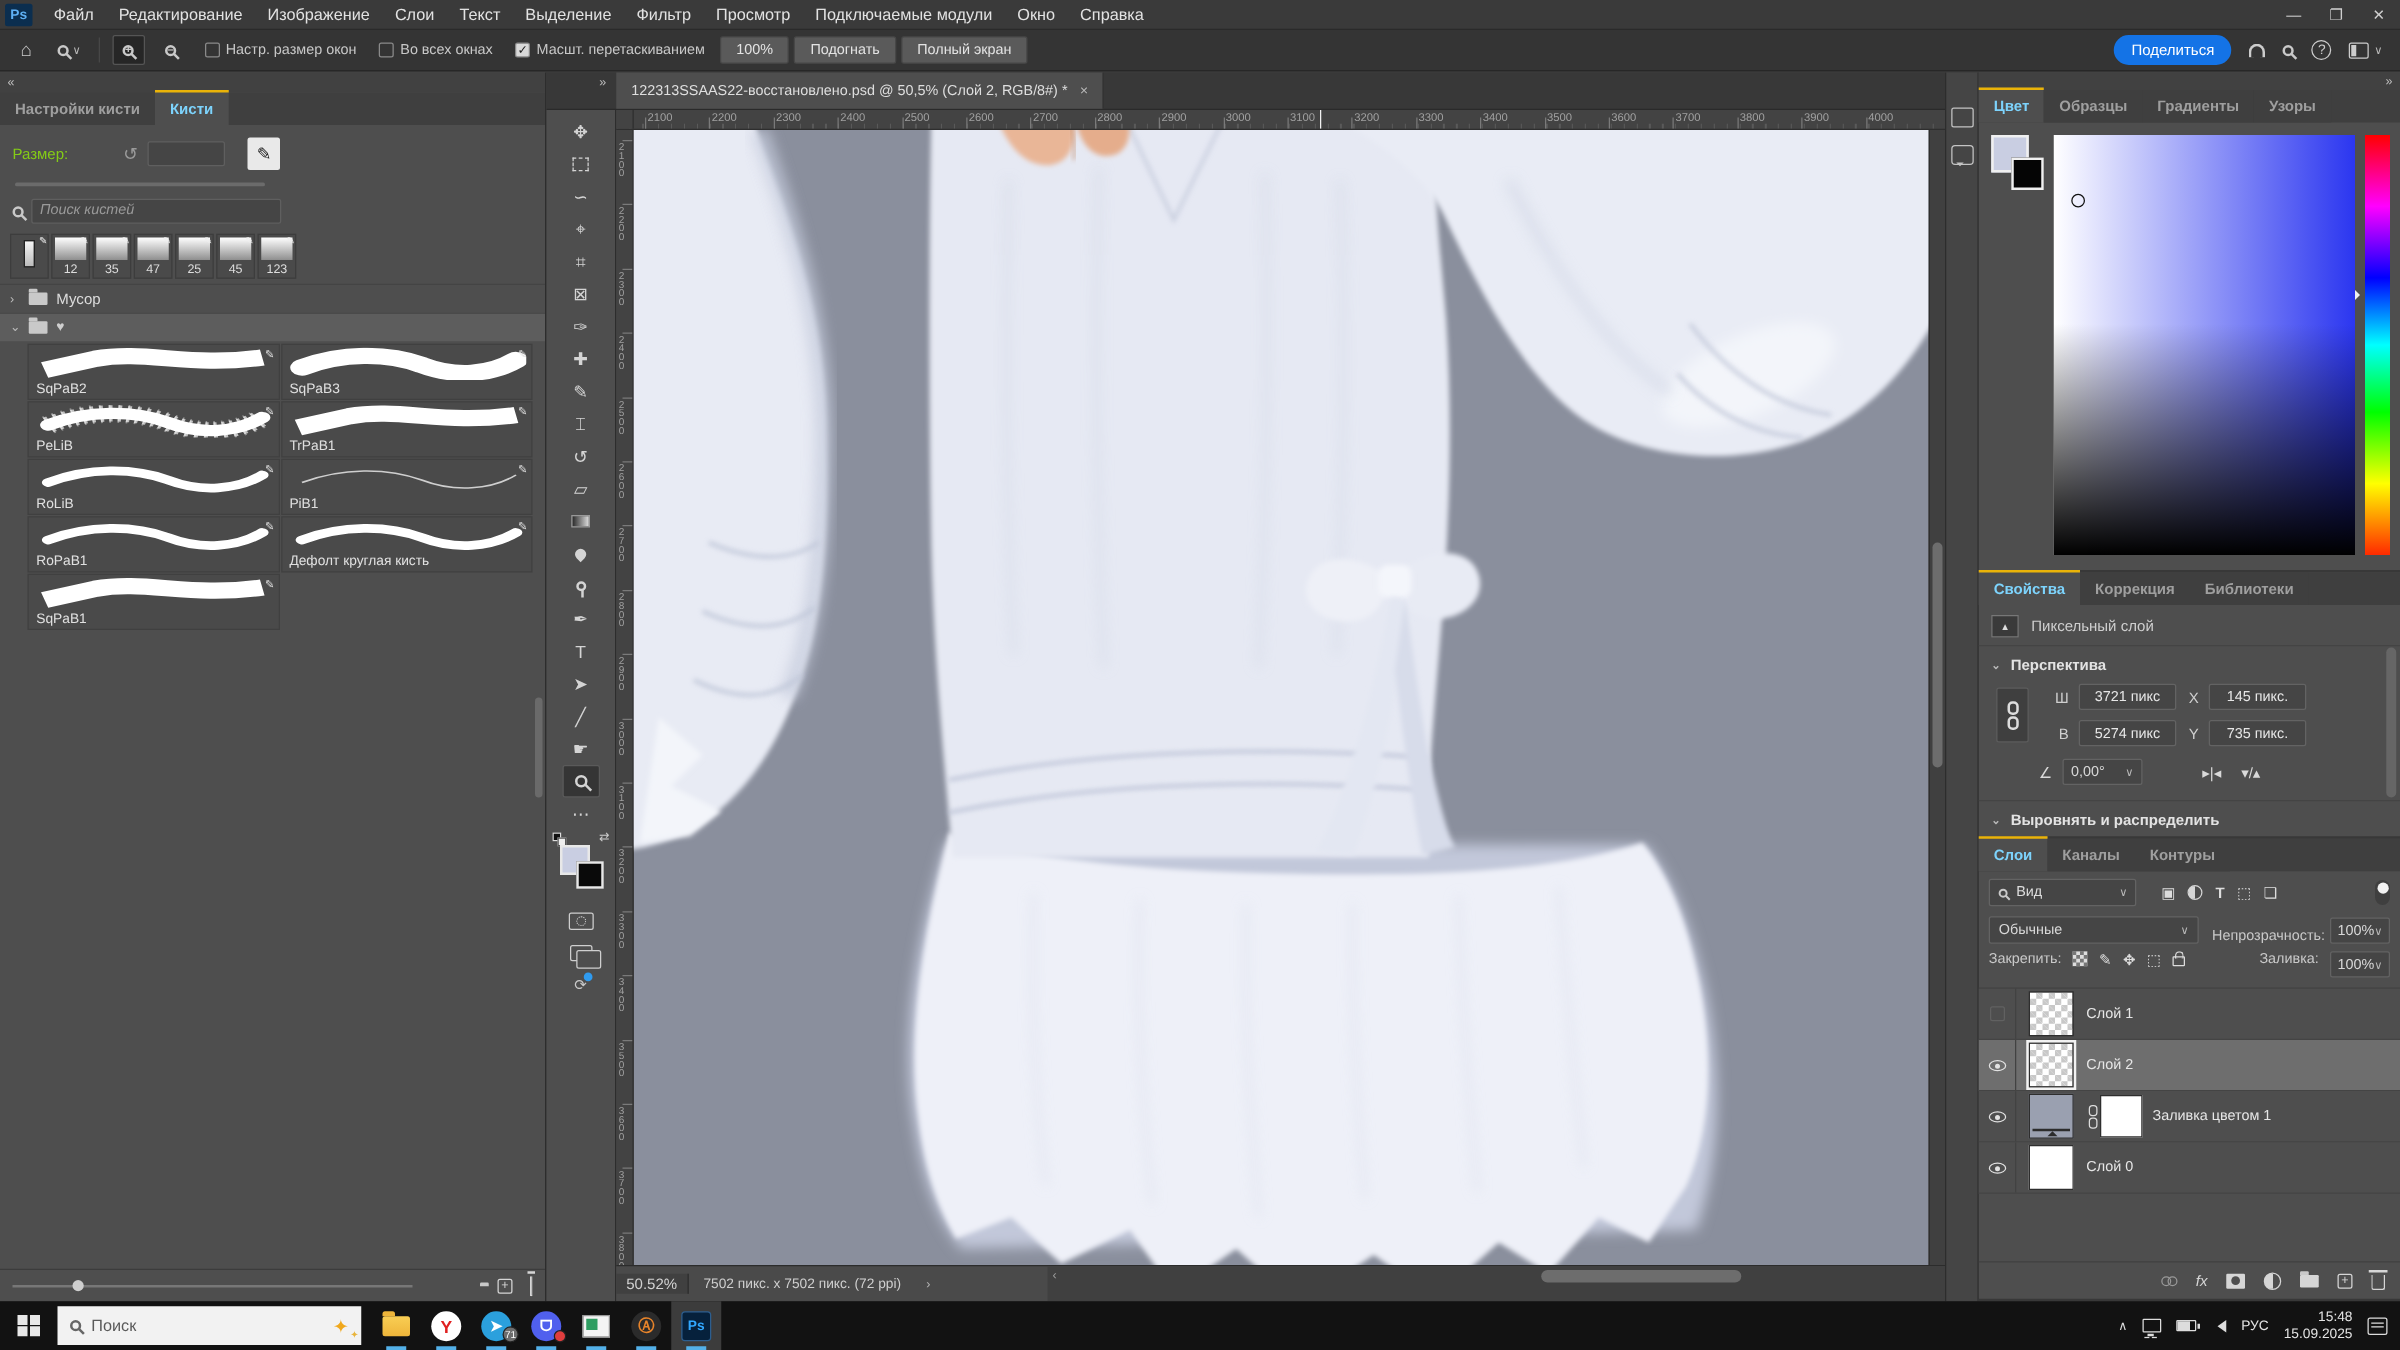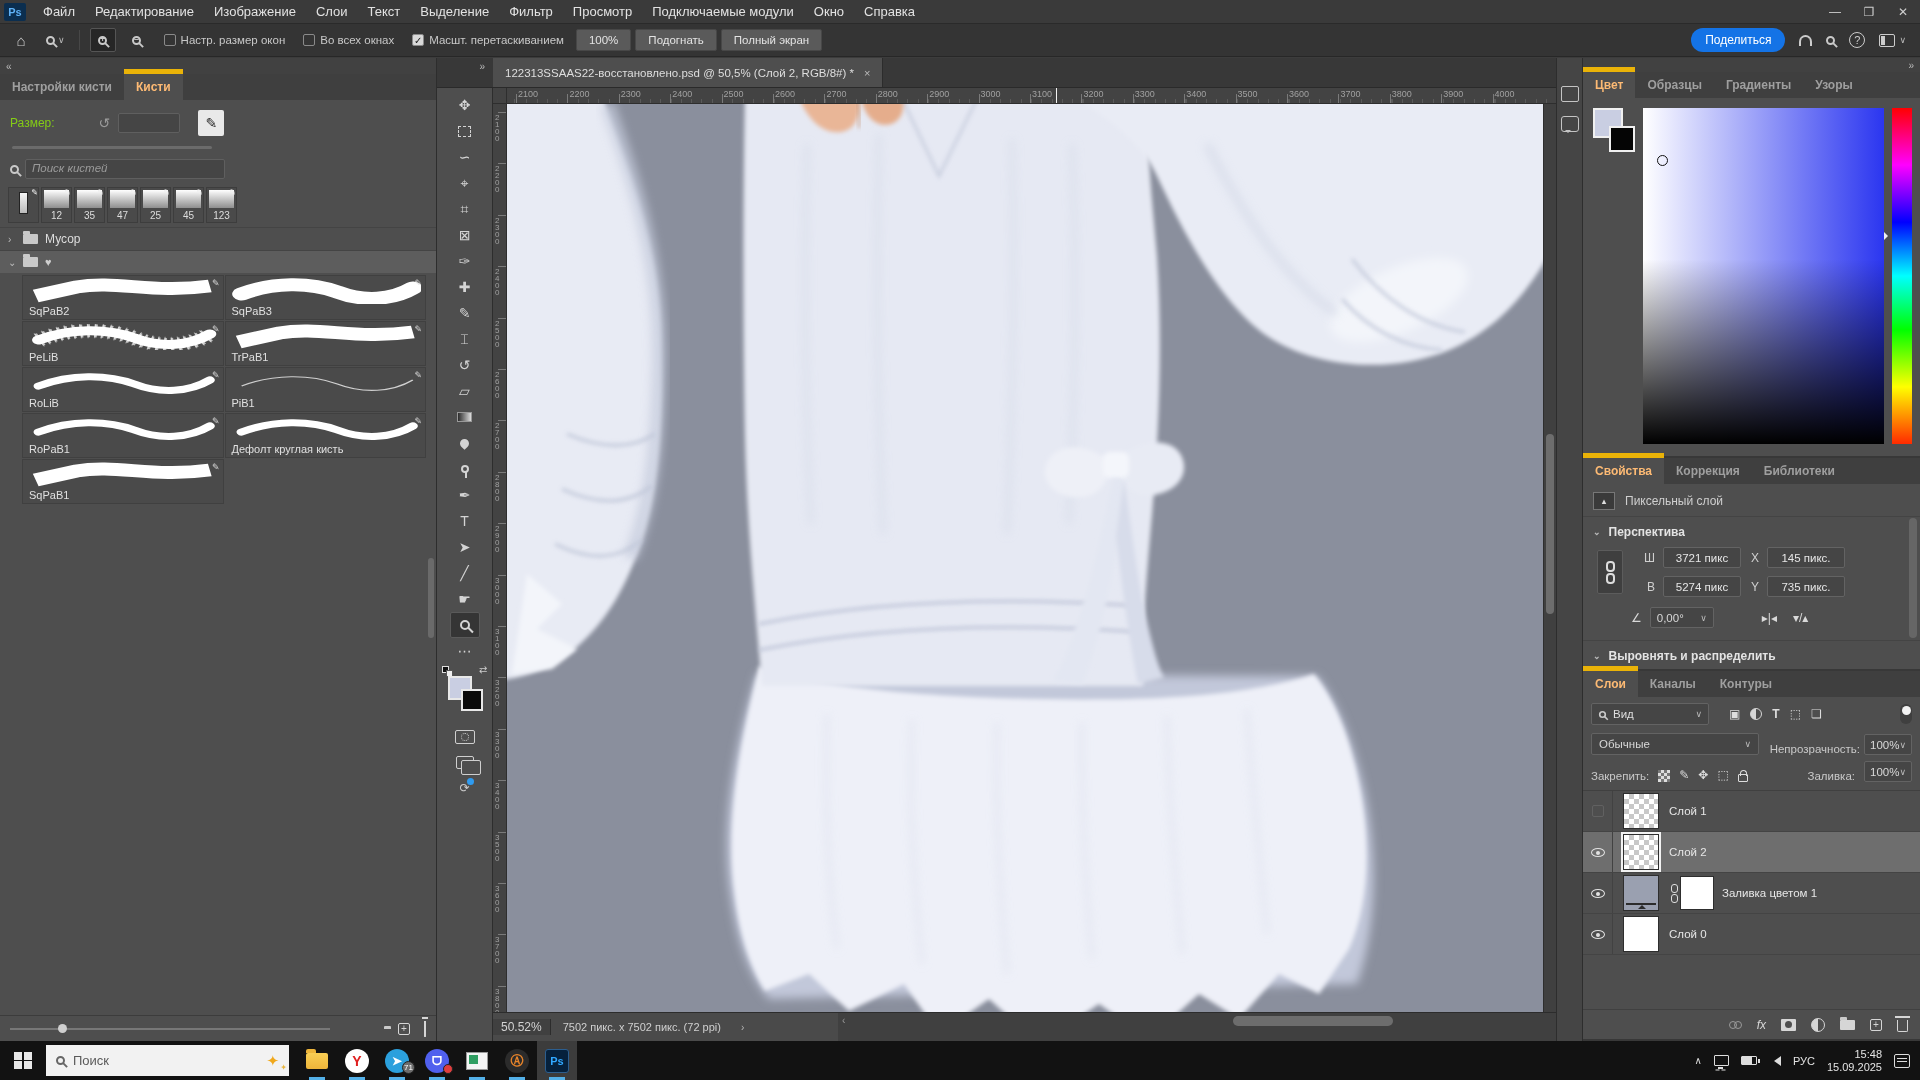--- a/index.html
+++ b/index.html
@@ -32,21 +32,21 @@
   .caret{font-size:9px;color:#bbb;}
 
   
   .workspace{position:absolute;top:58px;left:0;right:0;bottom:39px;display:flex;background:#3c3c3c;}
 
   
   .left-dock{width:437px;background:#4e4e4e;border-right:1px solid #2d2d2d;position:relative;display:flex;flex-direction:column;}
   .dock-strip{height:16px;background:#414141;color:#bbb;font-size:10px;display:flex;align-items:center;padding:0 6px;}
   .ptabs{display:flex;background:#3f3f3f;height:26px;align-items:flex-end;position:relative;}
   .ptab{padding:6px 12px;font-size:12px;font-weight:bold;color:#9f9f9f;background:#3f3f3f;}
-  .ptab.active{background:#4e4e4e;color:#fdba74;border-top:5px solid #eab308;}
+  .ptab.active{background:#4e4e4e;color:#7dd3fc;border-top:2px solid #eab308;}
   .hamburger{position:relative;width:14px;height:2px;background:#c6c6c6;box-shadow:0 -4px 0 #c6c6c6,0 4px 0 #c6c6c6;}
   .ptabs .ham-wrap{margin-left:auto;align-self:center;padding:0 10px;}
   .size-row{display:flex;align-items:center;gap:8px;padding:10px 10px 2px 10px;}
   .size-label{color:#84cc16;font-size:12px;}
   .reset-ico{color:#9a9a9a;font-size:14px;margin-left:36px;}
   .size-input{width:62px;height:20px;background:#454545;border:1px solid #5f5f5f;border-radius:2px;}
   .brush-card{width:26px;height:26px;background:#e9e9e9;border-radius:2px;margin-left:10px;display:flex;align-items:center;justify-content:center;color:#222;font-size:14px;}
   .size-slider{height:3px;background:#6b6b6b;border-radius:2px;margin:8px 12px 6px 12px;width:200px;}
   .search-row{display:flex;align-items:center;gap:6px;padding:4px 10px;}
   .search-box{flex:0 0 200px;height:20px;background:#454545;border:1px solid #5f5f5f;border-radius:2px;color:#9a9a9a;font-style:italic;font-size:11.5px;padding:2px 6px;}
@@ -163,21 +163,21 @@
   .props-scroll{position:absolute;right:3px;top:60px;width:8px;height:120px;background:#666;border-radius:4px;}
   .layers-ctl{display:flex;align-items:center;gap:6px;padding:6px 8px;}
   .view-box{width:118px;height:22px;background:#454545;border:1px solid #636363;border-radius:2px;display:flex;align-items:center;gap:6px;padding:0 6px;font-size:11.5px;color:#ddd;}
   .filt-icos{display:flex;gap:10px;margin-left:14px;color:#ddd;font-size:12px;align-items:center;}
   .pill{margin-left:auto;width:12px;height:20px;border-radius:7px;background:#3f3f3f;position:relative;}
   .pill::after{content:"";position:absolute;left:1.5px;top:1.5px;width:9px;height:9px;border-radius:50%;background:#f2f2f2;}
   .blend-row{display:flex;align-items:flex-end;gap:4px;padding:2px 8px 6px 8px;}
   .blend-box{width:168px;height:22px;background:#454545;border:1px solid #636363;border-radius:2px;display:flex;align-items:center;justify-content:space-between;padding:0 7px;font-size:11.5px;}
   .mini-num{width:48px;height:21px;background:#454545;border:1px solid #636363;border-radius:2px;display:flex;align-items:center;justify-content:space-between;padding:0 5px;font-size:11.5px;}
   .lbl{color:#c9c9c9;font-size:11.5px;}
-  .lock-row{display:flex;align-items:flex-end;gap:9px;padding:0 8px 8px 8px;}
+  .lock-row{display:flex;align-items:flex-start;gap:9px;padding:0 8px 8px 8px;}
   .lock-ico{color:#ddd;font-size:12px;}
   .lock-shape{width:10px;height:8px;border:1.5px solid #ddd;border-radius:1px;position:relative;margin-top:4px;}
   .lock-shape::before{content:"";position:absolute;left:1px;top:-5px;width:5px;height:5px;border:1.5px solid #ddd;border-bottom:none;border-radius:4px 4px 0 0;}
   .checker-mini{width:12px;height:12px;background:conic-gradient(#ddd 25%,#777 0 50%,#ddd 0 75%,#777 0);background-size:6px 6px;}
   .layer-list{border-top:1px solid #404040;}
   .lrow{display:flex;align-items:center;height:41px;border-bottom:1px solid #444;background:#4e4e4e;}
   .lrow.sel{background:#6e6e6e;}
   .eye-cell{width:30px;display:flex;align-items:center;justify-content:center;border-right:1px solid #424242;align-self:stretch;}
   .eye{width:14px;height:9px;border:1.5px solid #e2e2e2;border-radius:50%;position:relative;}
   .eye::after{content:"";position:absolute;left:4px;top:2px;width:4px;height:4px;background:#e2e2e2;border-radius:50%;}

